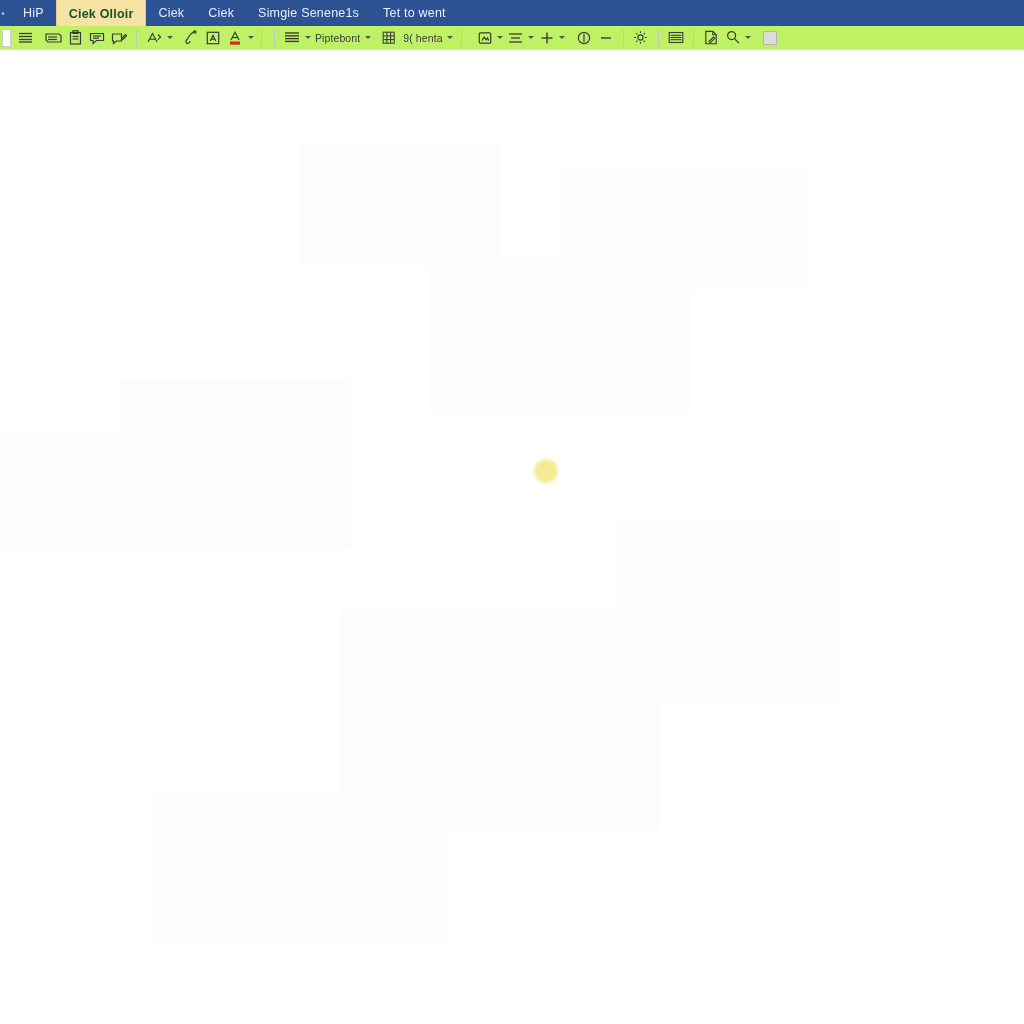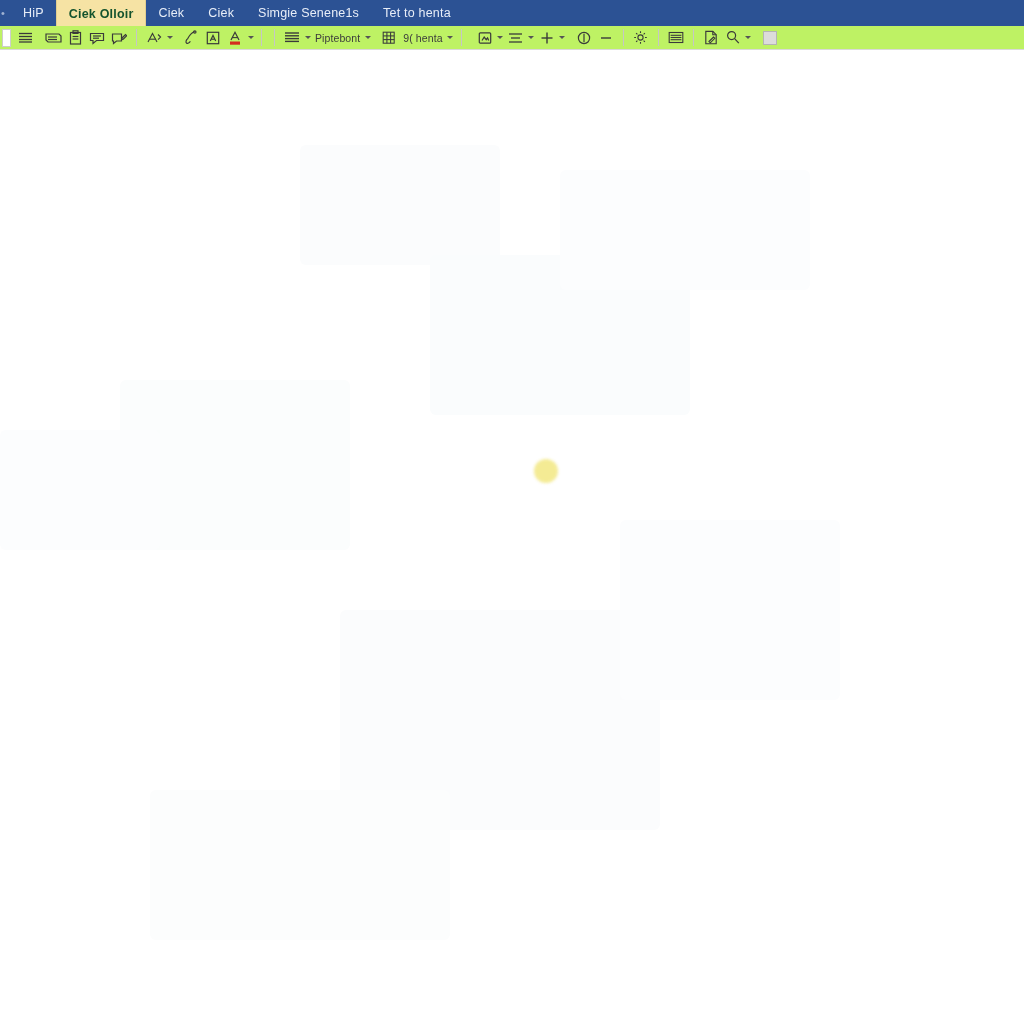--- a/index.html
+++ b/index.html
@@ -185,21 +185,21 @@
     <div class="menu-item">HiP</div>
 
     <div class="menu-item active">Ciek Olloir</div>
 
     <div class="menu-item">Ciek</div>
 
     <div class="menu-item">Ciek</div>
 
     <div class="menu-item">Simgie Senene1s</div>
 
-    <div class="menu-item">Tet to henta</div>
+    <div class="menu-item">Tet to went</div>
   </div>
 
   <div class="toolbar">
 
     <div class="tb-white-chip"></div>
 
     <div class="tb-btn">
       <span>
         <svg width="15" height="13" viewBox="0 0 15 13" fill="none" stroke="#3a3a3a" stroke-width="1.3">
           <line x1="1" y1="2.5" x2="14" y2="2.5"></line>

